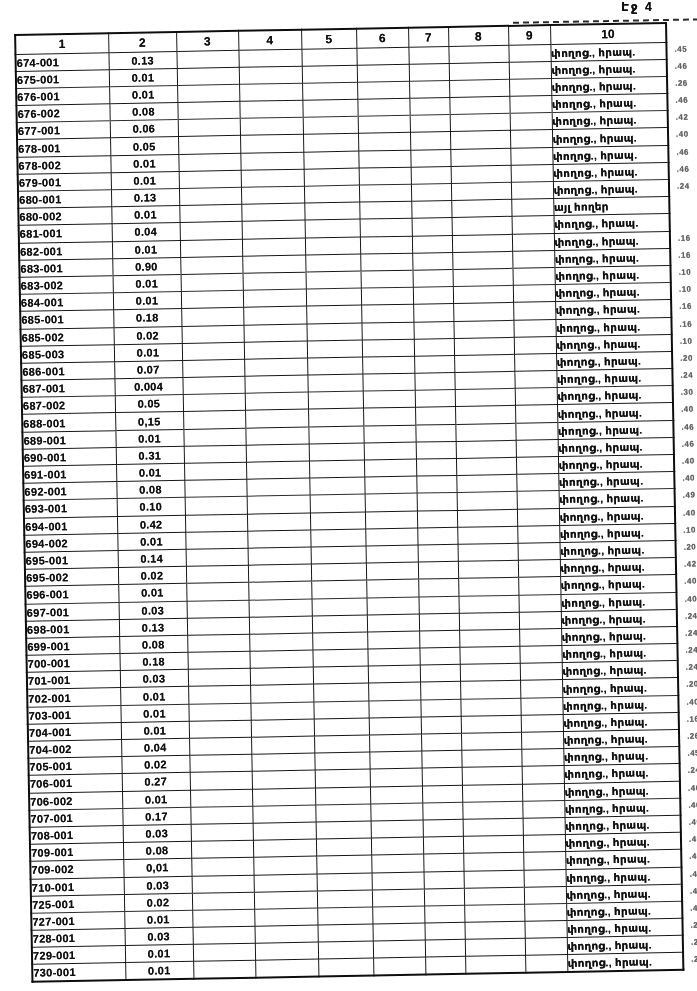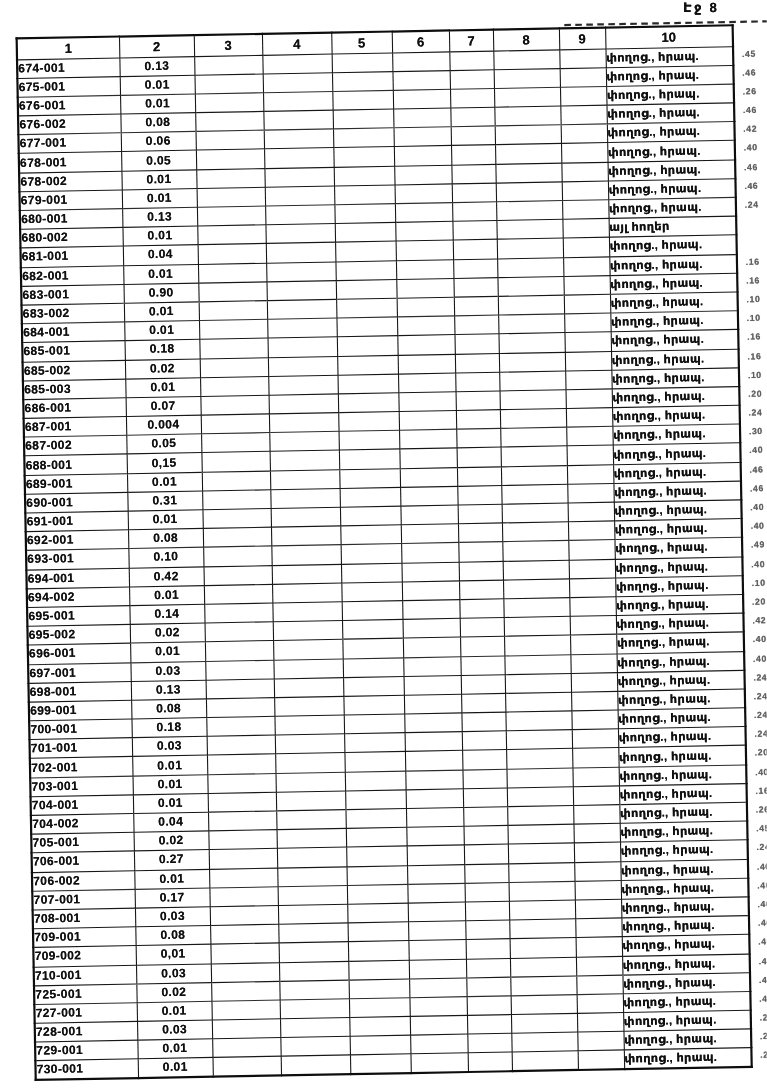--- a/index.html
+++ b/index.html
@@ -103,21 +103,21 @@
   
   tbody tr:nth-child(6n+2) td { border-bottom-color: #2e2e2e; }
   tbody tr:nth-child(9n+4) td { border-bottom-style: dashed; }
   tbody tr:nth-child(7n+5) td { border-top-color: #303030; }
 </style>
 </head>
 <body>
 
 <div class="sheet">
 
-  <div class="page-label">Էջ 8</div>
+  <div class="page-label">Էջ 4</div>
 
   <div class="table-wrap">
     <div class="overhang"></div>
 
     <table class="parcel-table">
       <colgroup>
         <col style="width:93px">
           <col style="width:68px">
           <col style="width:62px">
         <col style="width:63px">

